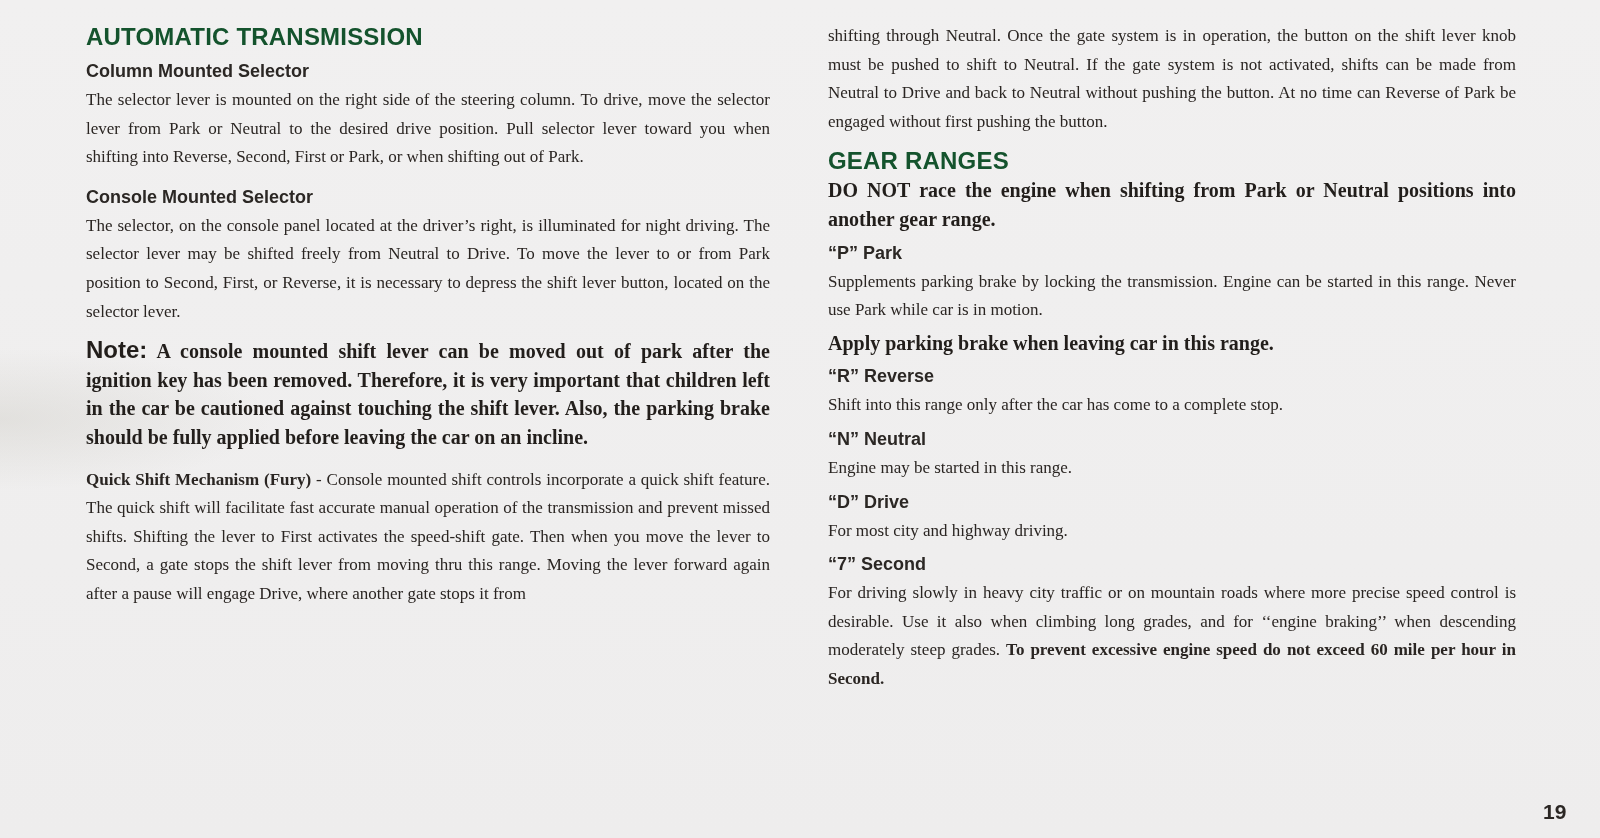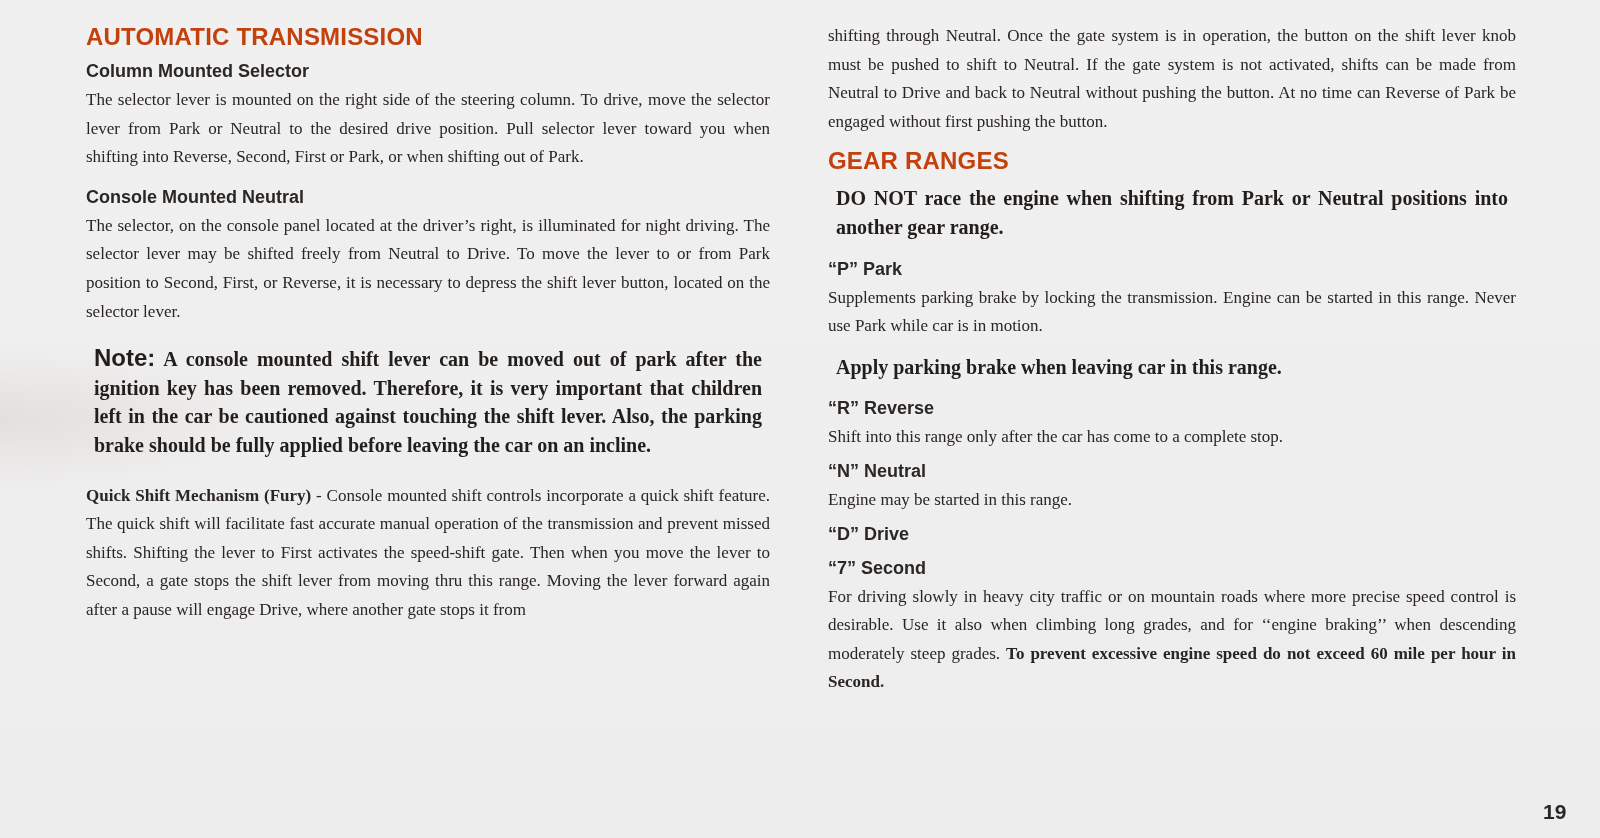--- a/index.html
+++ b/index.html
@@ -32,21 +32,21 @@
     }
     .col-right {
       left: 828px;
       width: 688px;
     }
     .h1 {
       font-family: "Liberation Sans", sans-serif;
       font-weight: bold;
       font-size: 24px;
       line-height: 30px;
-      color: #c2410c;
+      color: #14532d;
       margin: 0;
       letter-spacing: 0.2px;
     }
     .h2 {
       font-family: "Liberation Sans", sans-serif;
       font-weight: bold;
       font-size: 18px;
       line-height: 30px;
       color: #2b2724;
       margin: 0;
@@ -59,21 +59,21 @@
       text-align: justify;
       color: #2a2522;
     }
     .p b, .bold-p {
       font-weight: bold;
     }
     .bold-p {
       font-family: "Liberation Serif", serif;
       font-size: 20px;
       line-height: 28.6px;
-      margin: 8px;
+      margin: 0;
       text-align: justify;
       color: #221e1b;
     }
     .note-label {
       font-family: "Liberation Sans", sans-serif;
       font-weight: bold;
       font-size: 24px;
     }
     .gap-s { height: 4px; }
     .gap-m { height: 10px; }
@@ -92,21 +92,21 @@
 <body>
 
 <div class="page">
 
   <div class="col col-left">
     <h1 class="h1">AUTOMATIC TRANSMISSION</h1>
     <div class="gap-s"></div>
     <h2 class="h2">Column Mounted Selector</h2>
     <p class="p">The selector lever is mounted on the right side of the steering column. To drive, move the selector lever from Park or Neutral to the desired drive position. Pull selector lever toward you when shifting into Reverse, Second, First or Park, or when shifting out of Park.</p>
     <div class="gap-m"></div>
-    <h2 class="h2">Console Mounted Neutral</h2>
+    <h2 class="h2">Console Mounted Selector</h2>
     <p class="p">The selector, on the console panel located at the driver’s right, is illuminated for night driving. The selector lever may be shifted freely from Neutral to Drive. To move the lever to or from Park position to Second, First, or Reverse, it is necessary to depress the shift lever button, located on the selector lever.</p>
     <div class="gap-m"></div>
     <p class="bold-p">
       <span class="note-label">Note:</span>
       <span>A console mounted shift lever can be moved out of park after the ignition key has been removed. Therefore, it is very important that children left in the car be cautioned against touching the shift lever. Also, the parking brake should be fully applied before leaving the car on an incline.</span>
     </p>
     <div class="gap-l"></div>
     <p class="p"><b>Quick Shift Mechanism (Fury)</b><span> - Console mounted shift controls incorporate a quick shift feature. The quick shift will facilitate fast accurate manual operation of the transmission and prevent missed shifts. Shifting the lever to First activates the speed-shift gate. Then when you move the lever to Second, a gate stops the shift lever from moving thru this range. Moving the lever forward again after a pause will engage Drive, where another gate stops it from</span></p>
   </div>
 
@@ -121,19 +121,20 @@
     <div class="gap-s"></div>
     <p class="bold-p">Apply parking brake when leaving car in this range.</p>
     <div class="gap-s"></div>
     <h2 class="h2">“R” Reverse</h2>
     <p class="p">Shift into this range only after the car has come to a complete stop.</p>
     <div class="gap-s"></div>
     <h2 class="h2">“N” Neutral</h2>
     <p class="p">Engine may be started in this range.</p>
     <div class="gap-s"></div>
     <h2 class="h2">“D” Drive</h2>
+    <p class="p">For most city and highway driving.</p>
     <div class="gap-s"></div>
     <h2 class="h2">“7” Second</h2>
     <p class="p"><span>For driving slowly in heavy city traffic or on mountain roads where more precise speed control is desirable. Use it also when climbing long grades, and for ‘‘engine braking’’ when descending moderately steep grades. </span><b>To prevent excessive engine speed do not exceed 60 mile per hour in Second.</b></p>
   </div>
 
   <div class="page-number">19</div>
 </div>
 
 </body></html>

